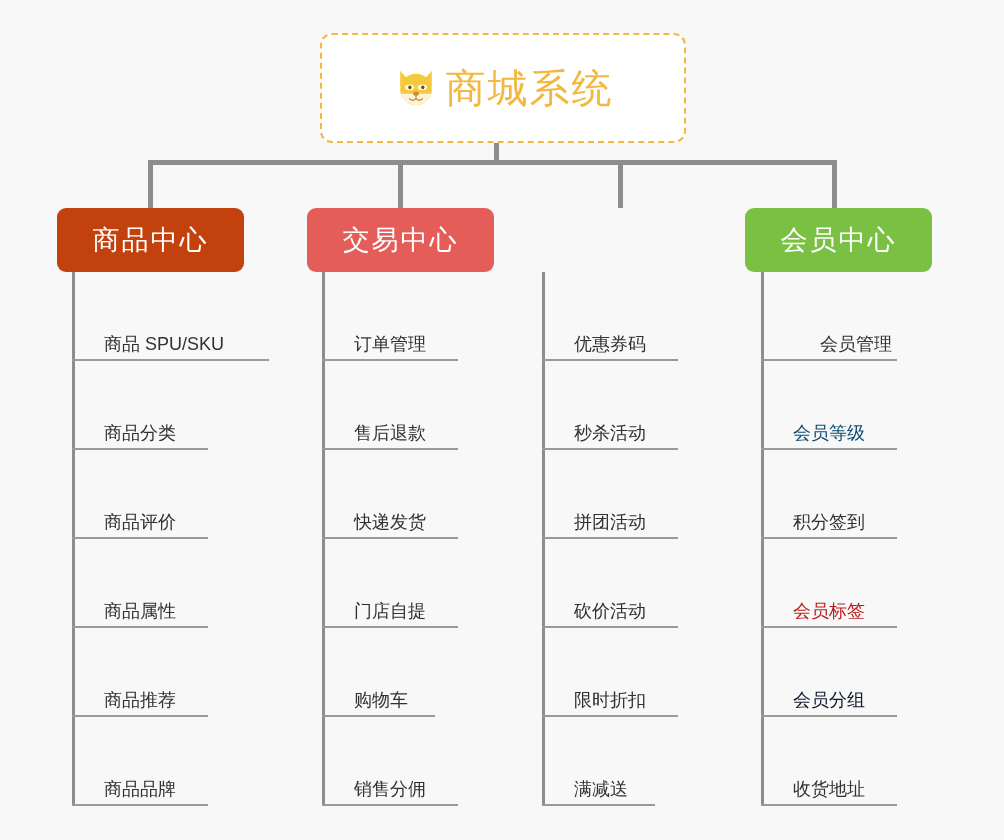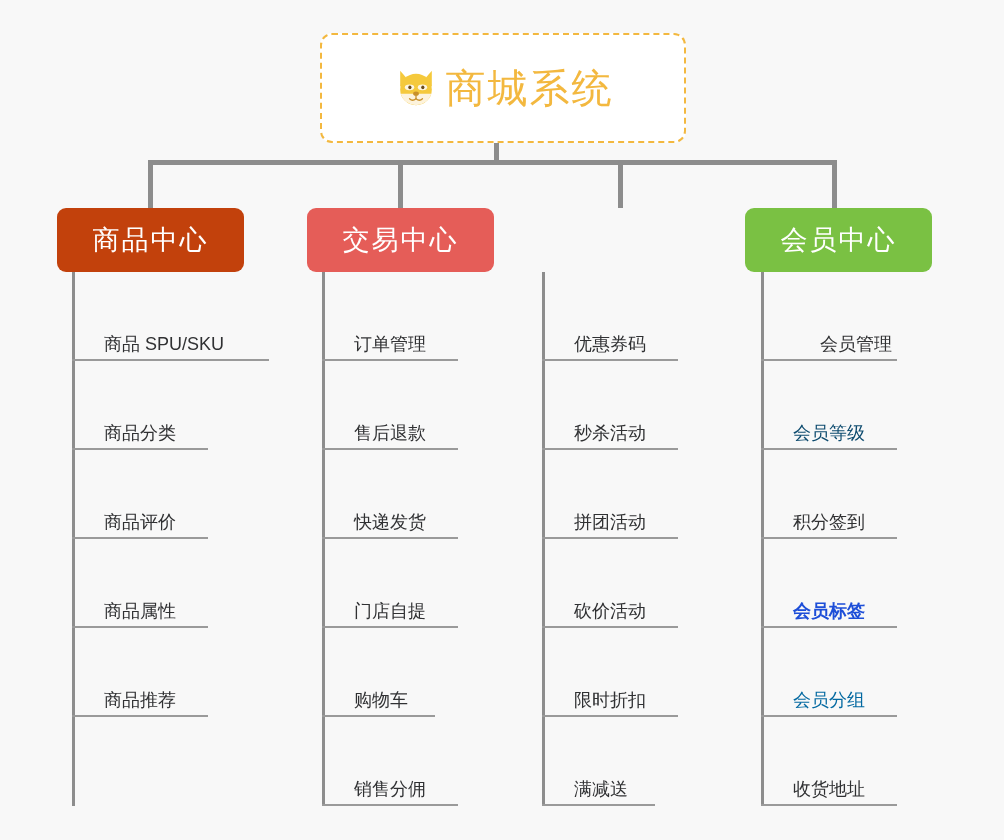--- a/index.html
+++ b/index.html
@@ -185,20 +185,24 @@
         <span class="leaf-rule" style="background: rgb(154, 154, 154); width: 136px;"></span>
       </div>
     <div class="leaf-item">
         <span class="leaf-label" style="color: rgb(48, 49, 51);">商品属性</span>
         <span class="leaf-rule" style="background: rgb(154, 154, 154); width: 136px;"></span>
       </div>
     <div class="leaf-item">
         <span class="leaf-label" style="color: rgb(48, 49, 51);">商品推荐</span>
         <span class="leaf-rule" style="background: rgb(154, 154, 154); width: 136px;"></span>
       </div>
+    <div class="leaf-item">
+        <span class="leaf-label" style="color: rgb(48, 49, 51);">商品品牌</span>
+        <span class="leaf-rule" style="background: rgb(154, 154, 154); width: 136px;"></span>
+      </div>
   </div>
 
   <div class="leaf-col" style="left:322px">
     <div class="spine" style="background: rgb(141, 141, 141); height: 534px;"></div>
     <div class="leaf-item">
         <span class="leaf-label" style="color: rgb(48, 49, 51);">订单管理</span>
         <span class="leaf-rule" style="background: rgb(154, 154, 154); width: 136px;"></span>
       </div>
     <div class="leaf-item">
         <span class="leaf-label" style="color: rgb(48, 49, 51);">售后退款</span>
@@ -258,25 +262,25 @@
       </div>
     <div class="leaf-item">
         <span class="leaf-label" style="color: #0c4a6e;">会员等级</span>
         <span class="leaf-rule" style="background: rgb(154, 154, 154); width: 136px;"></span>
       </div>
     <div class="leaf-item">
         <span class="leaf-label" style="color: rgb(48, 49, 51);">积分签到</span>
         <span class="leaf-rule" style="background: rgb(154, 154, 154); width: 136px;"></span>
       </div>
     <div class="leaf-item">
-        <span class="leaf-label" style="color: #1d4ed8; font-weight: bold;">会员标签</span>
-        <span class="leaf-rule" style="background: rgb(154, 154, 154); width: 136px;"></span>
-      </div>
-    <div class="leaf-item">
-        <span class="leaf-label" style="color: #0369a1;">会员分组</span>
+        <span class="leaf-label" style="color: #b91c1c;">会员标签</span>
+        <span class="leaf-rule" style="background: rgb(154, 154, 154); width: 136px;"></span>
+      </div>
+    <div class="leaf-item">
+        <span class="leaf-label" style="color: #0f172a;">会员分组</span>
         <span class="leaf-rule" style="background: rgb(154, 154, 154); width: 136px;"></span>
       </div>
     <div class="leaf-item">
         <span class="leaf-label" style="color: rgb(48, 49, 51);">收货地址</span>
         <span class="leaf-rule" style="background: rgb(154, 154, 154); width: 136px;"></span>
       </div>
   </div>
 
 </div>
 

